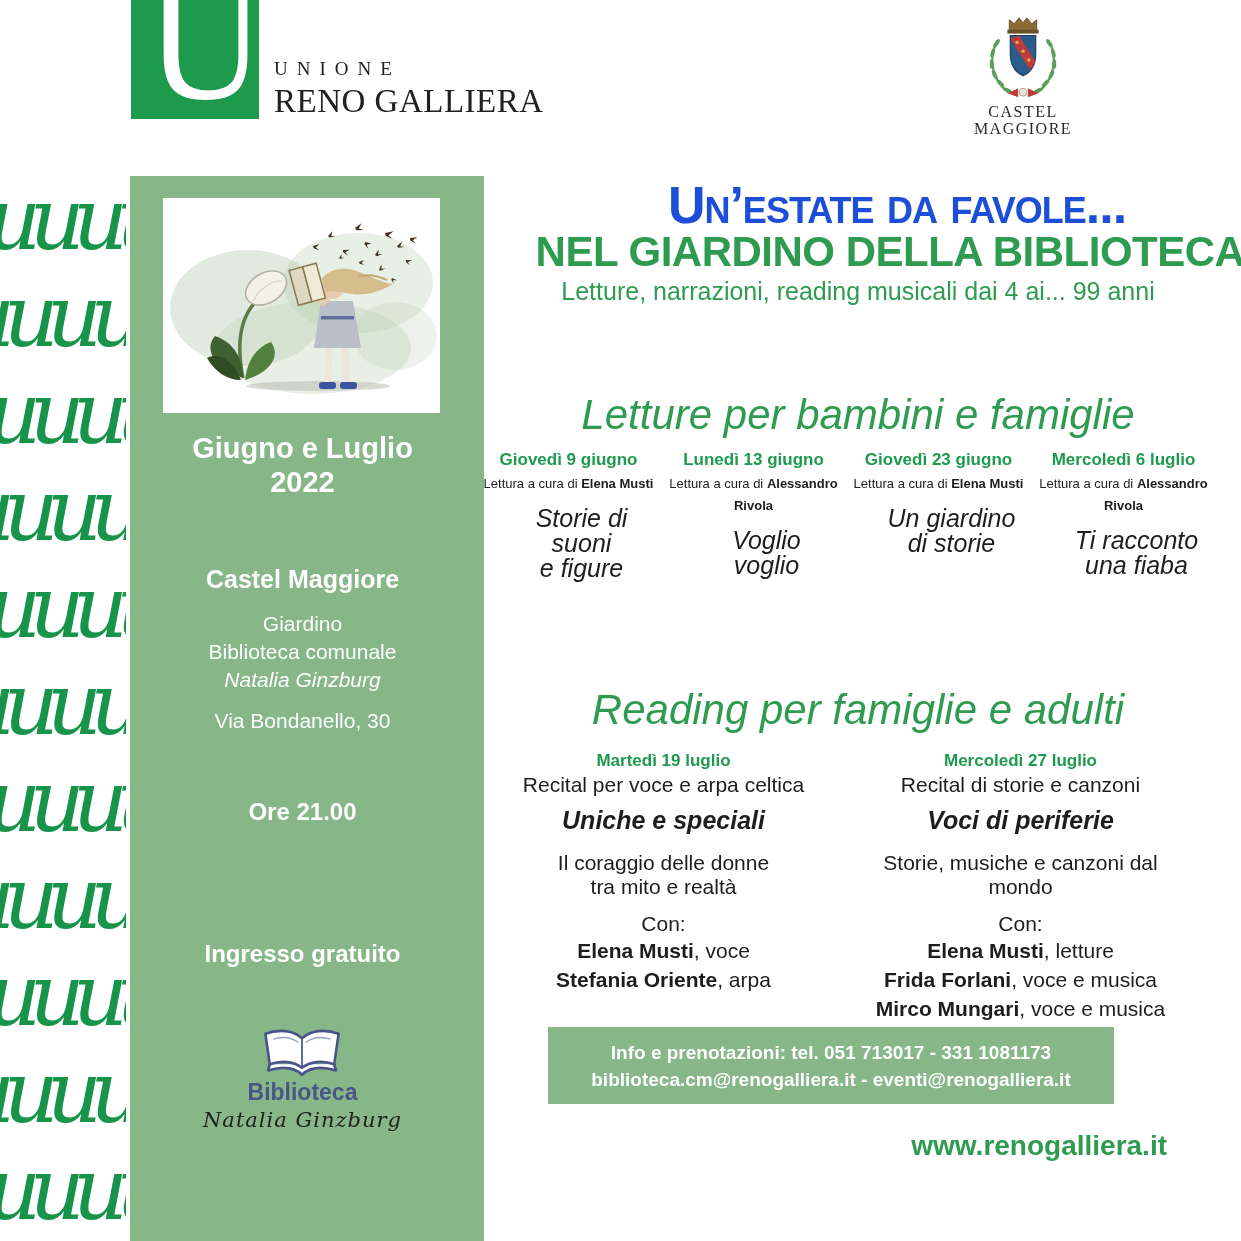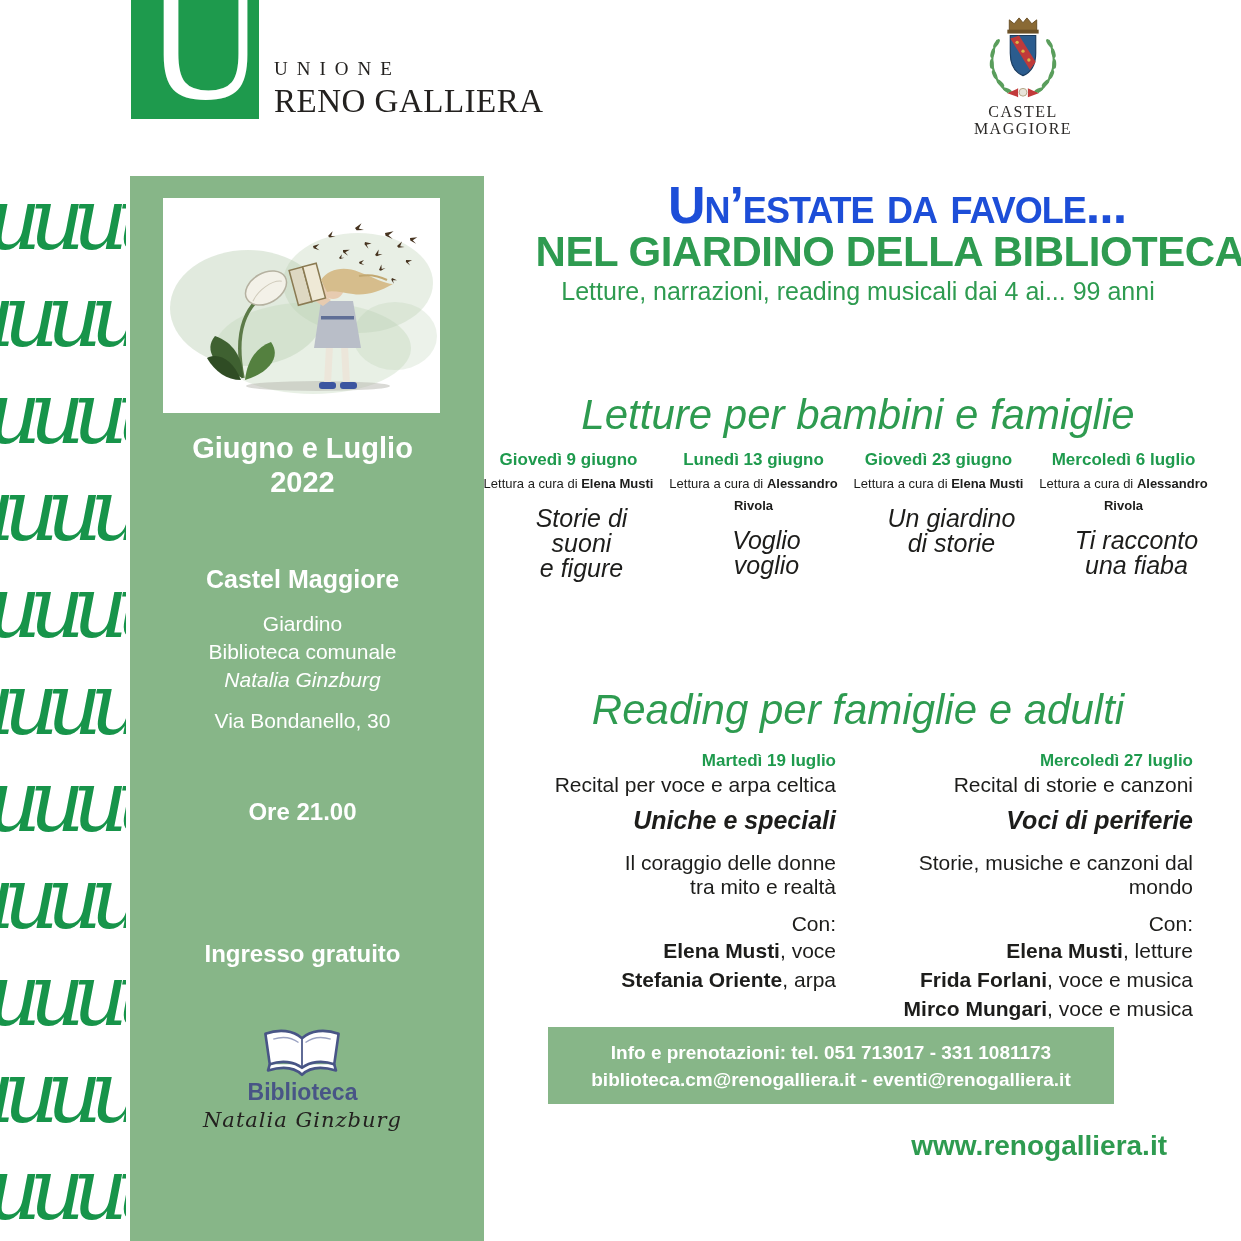--- a/index.html
+++ b/index.html
@@ -49,21 +49,21 @@
   .sec1{top:391px;} .sec2{top:686px;}
 
   .row1{left:476px;top:450px;width:740px;display:flex;}
   .ev{width:185px;text-align:center;}
   .ev-date{color:#1E9A4D;font-weight:bold;font-size:17px;line-height:20px;margin-bottom:3px;}
   .ev-credit{font-size:13px;line-height:22px;}
   .ev-title{font-style:italic;font-size:25px;line-height:25px;margin-top:11px;white-space:pre-line;padding-left:26px;}
   .b{font-weight:bold;}
 
   .row2{left:491px;top:751px;width:702px;display:flex;gap:12px;}
-  .rev{width:345px;text-align:right;}
+  .rev{width:345px;text-align:center;}
   .r-date{color:#1E9A4D;font-weight:bold;font-size:17px;line-height:20px;margin-bottom:2px;}
   .r-sub{font-size:21px;line-height:24px;}
   .r-title{font-style:italic;font-weight:bold;font-size:25px;line-height:27px;margin-top:10px;}
   .r-desc{font-size:21px;line-height:24px;margin-top:17px;white-space:pre-line;}
   .r-con{font-size:21px;line-height:24px;margin-top:13px;}
   .cast-line{font-size:21px;line-height:29px;}
 
   
   .info-bar{left:548px;top:1027px;width:566px;height:77px;background:#87B688;color:#ffffff;
             text-align:center;font-weight:bold;font-size:19px;line-height:27px;padding-top:12px;box-sizing:border-box;}

